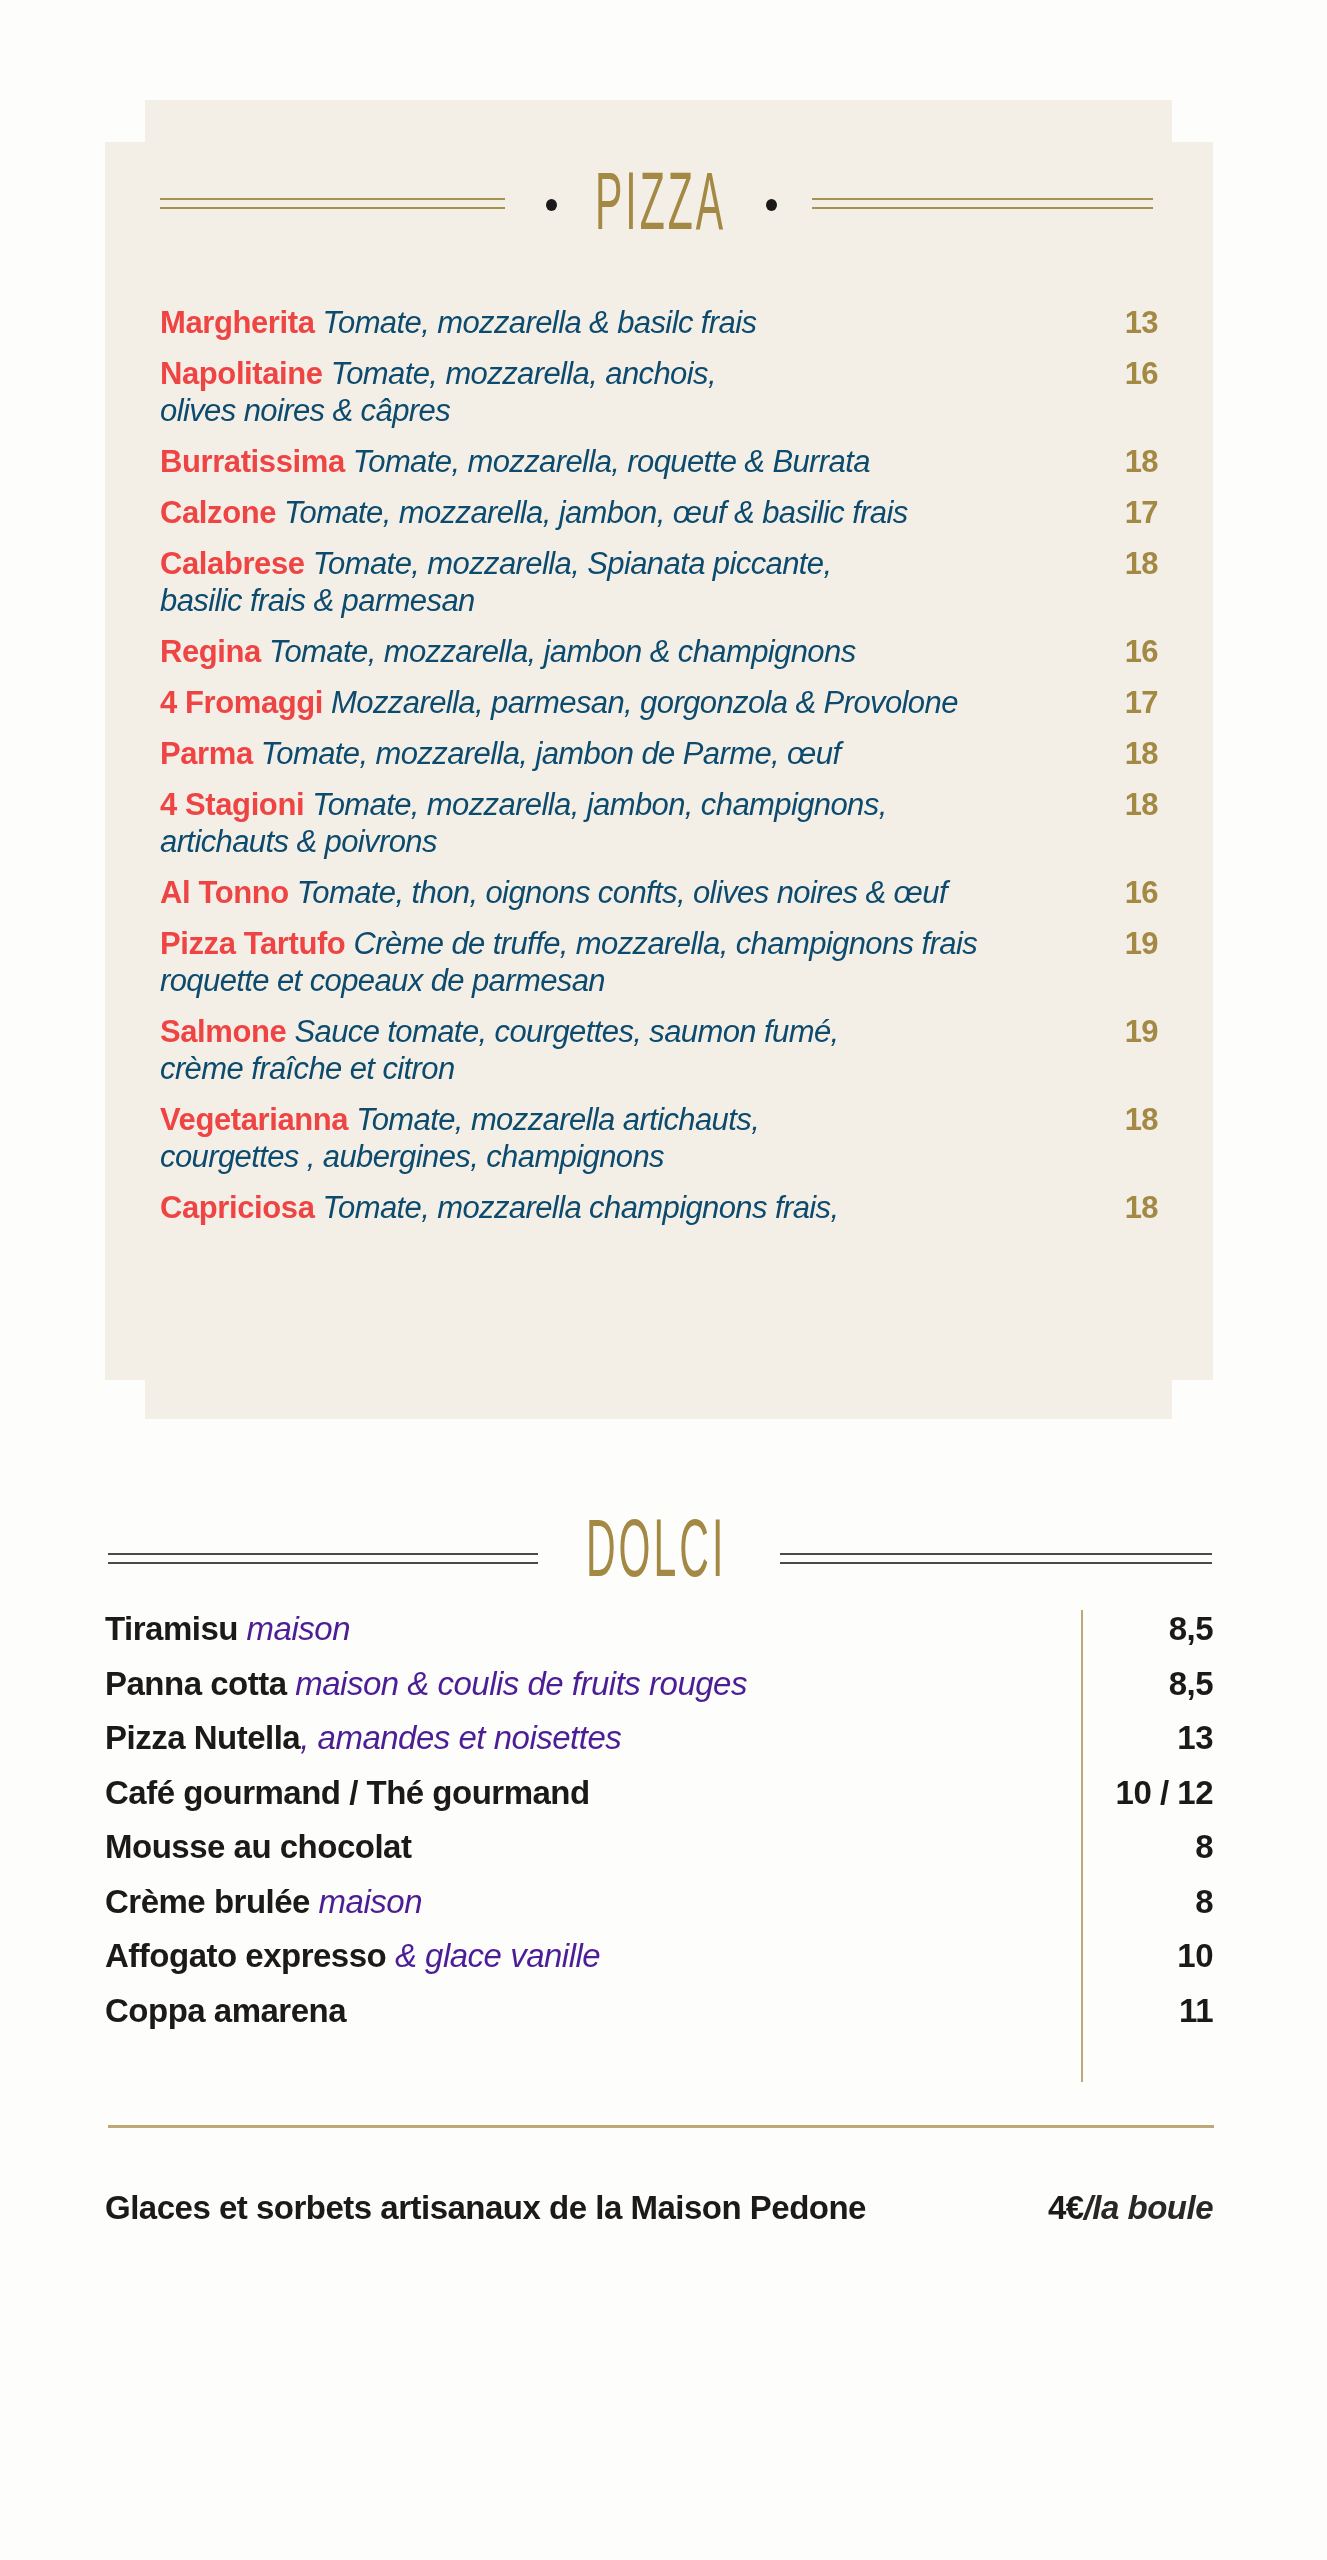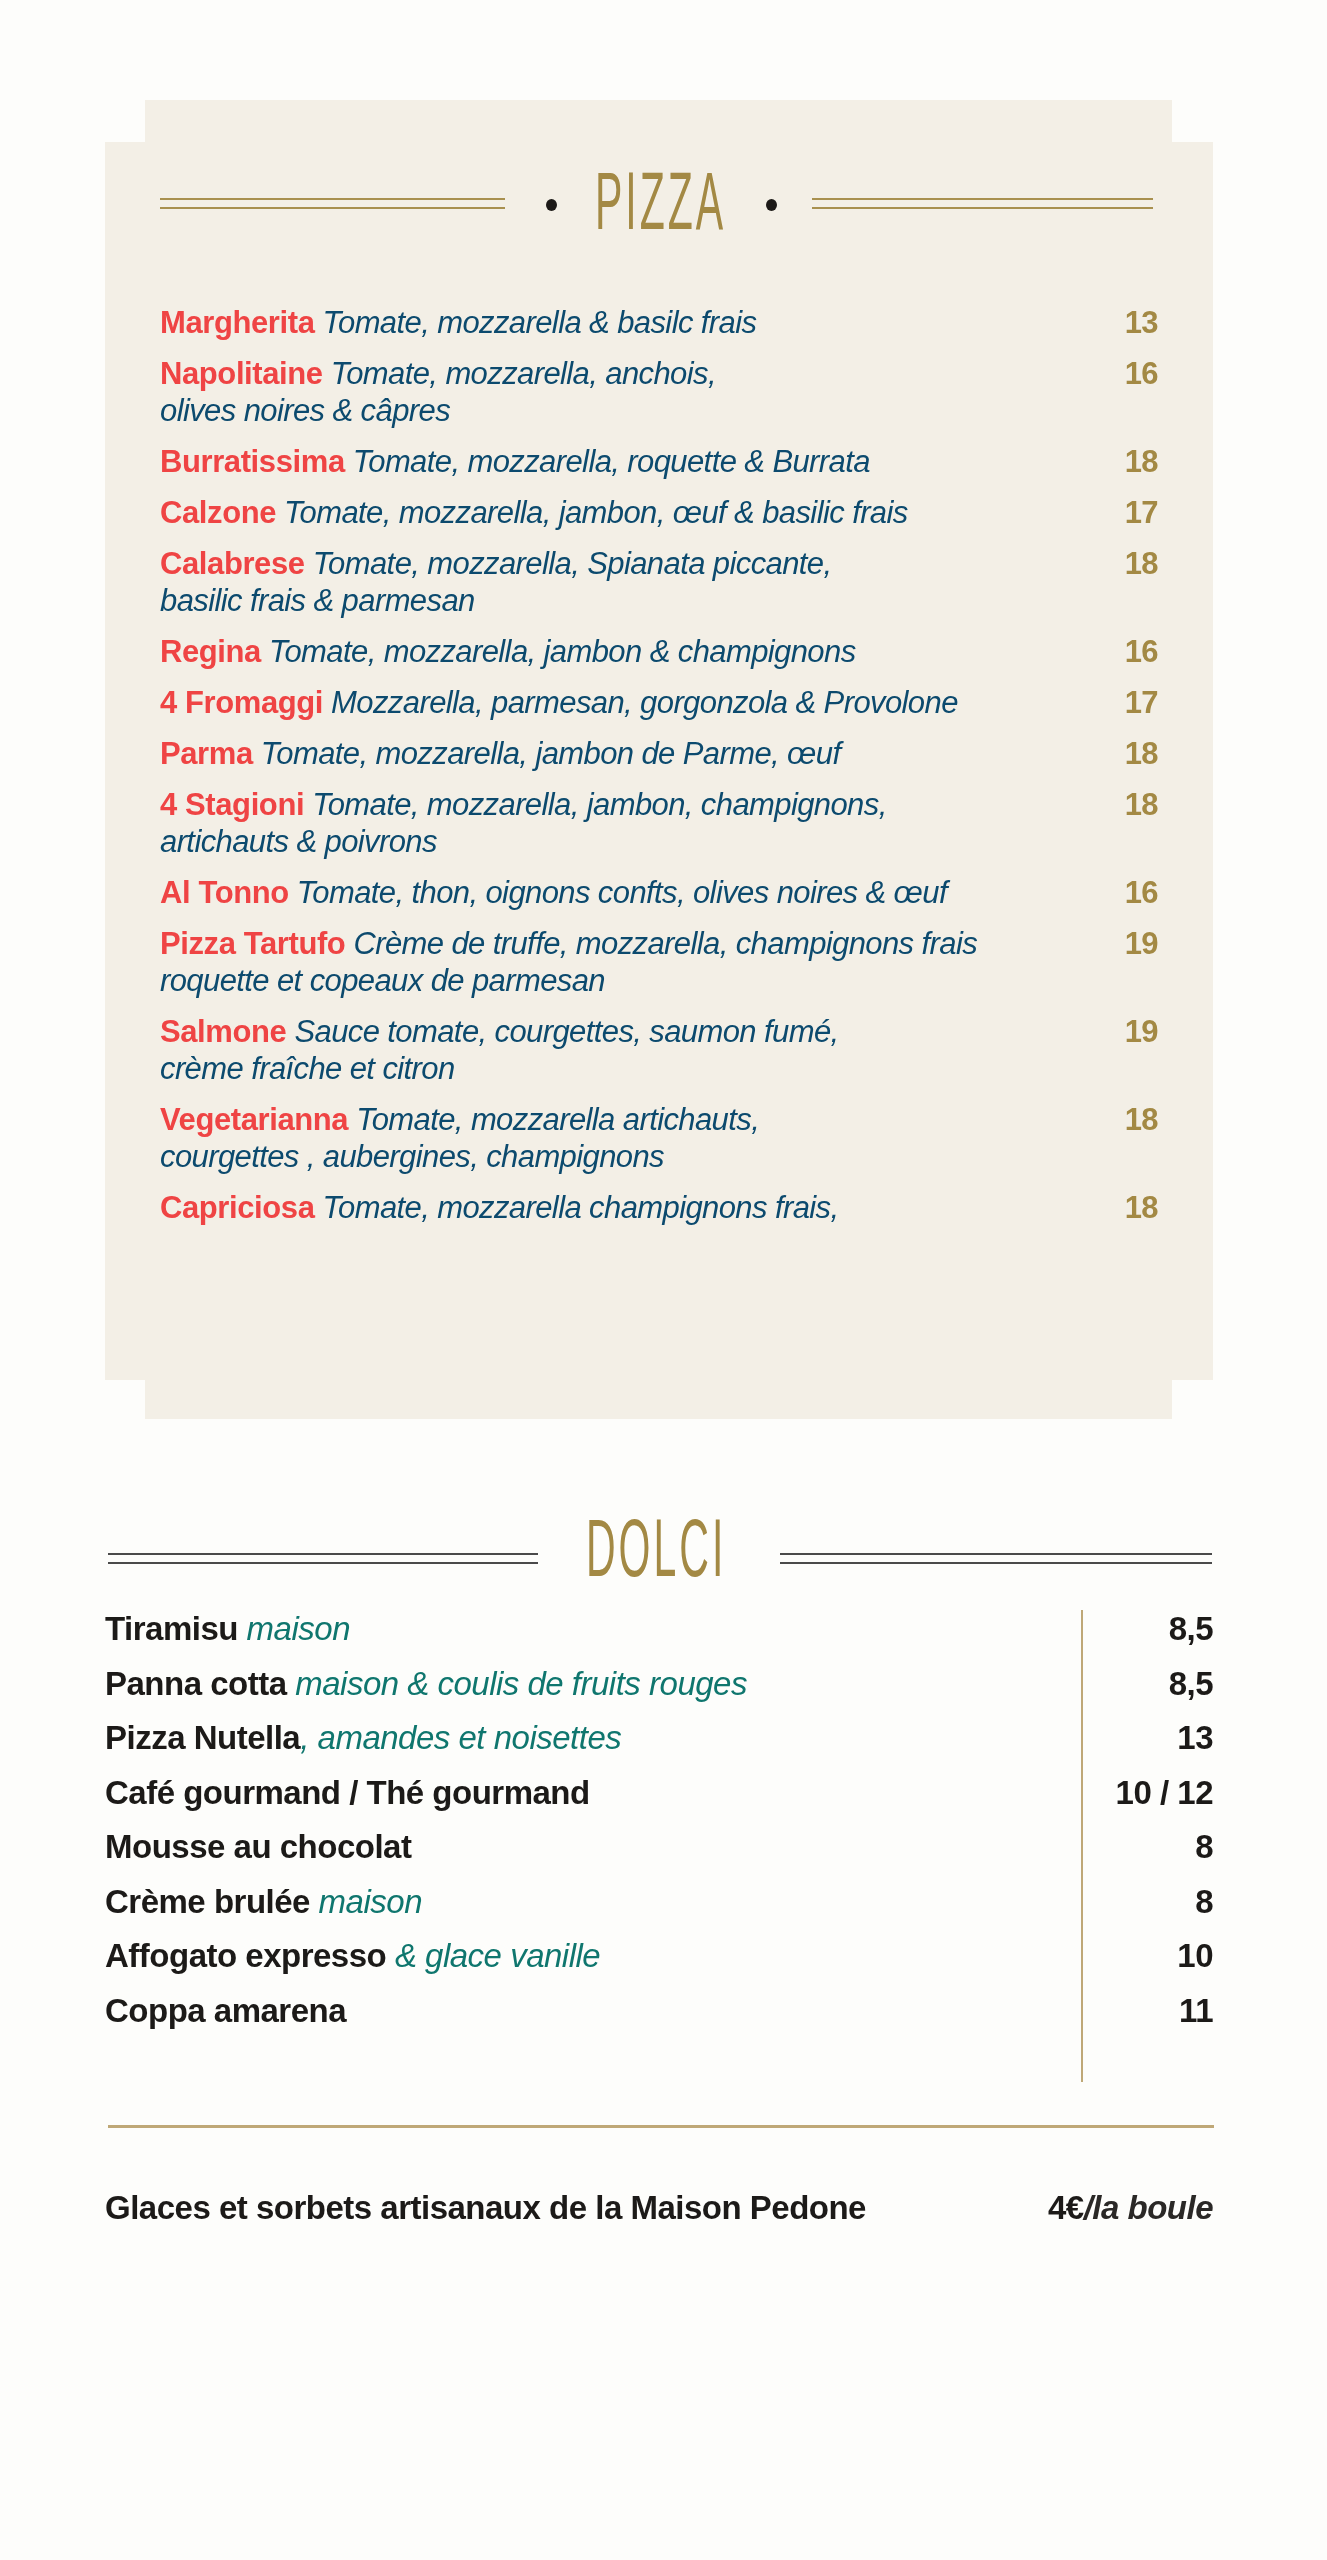--- a/index.html
+++ b/index.html
@@ -25,21 +25,21 @@
 
   .pizza-list { position:absolute; left:160px; top:304px; width:998px; }
   .pizza-item { position:relative; margin-bottom:14px; padding-right:90px; font-size:31px; line-height:37px; letter-spacing:-0.6px; }
   .pizza-item .name { font-weight:700; color:#ef4444; letter-spacing:-0.4px; }
   .pizza-item .desc { font-style:italic; color:#0c4a6e; font-weight:400; }
   .pizza-item .price { position:absolute; right:0; top:0; color:#A38944; font-weight:700; font-size:31px; }
 
   .dolci-list { position:absolute; left:105px; top:1607px; width:1108px; }
   .dolci-item { position:relative; height:54.5px; font-size:33px; line-height:44px; letter-spacing:-0.5px; }
   .dolci-item .name { font-weight:700; }
-  .dolci-item .desc { font-style:italic; color:#0f766e;text-align:right; }
+  .dolci-item .desc { font-style:italic; color:#4c1d95;text-align:right; }
   .dolci-item .price { position:absolute; right:0; top:0; font-weight:700; }
   .v-line { position:absolute; left:1081px; top:1610px; width:2px; height:472px; background:#BFA877; }
 
   .h-divider { position:absolute; left:108px; top:2125px; width:1106px; height:3px; background:#BFA877; }
 
   .glaces { position:absolute; left:105px; top:2150px; width:1108px; font-size:33px; line-height:44px; letter-spacing:-0.5px;margin-top:36px; }
   .glaces .name { font-weight:700; }
   .glaces .price { position:absolute; right:0; top:0; }
   .glaces .price .amt { font-weight:700; }
   .glaces .price .unit { font-style:italic; color:#2a2826;font-weight:bold; }

